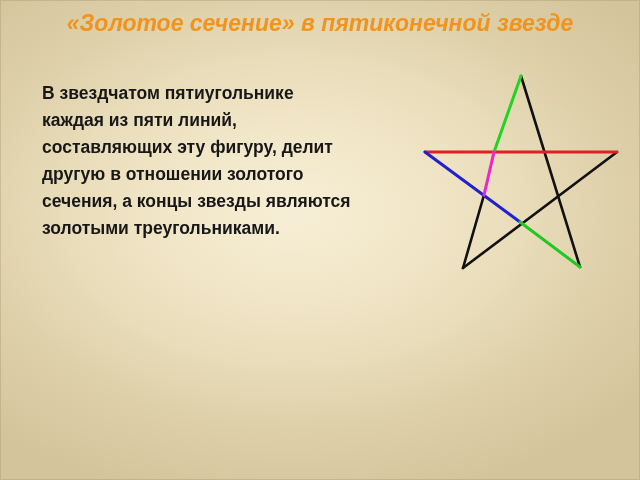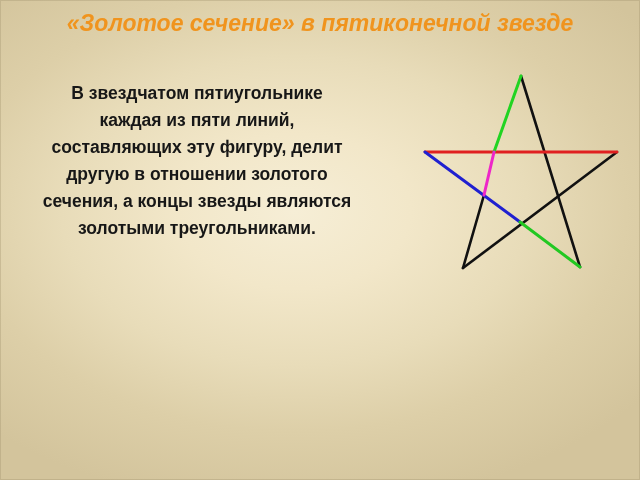--- a/index.html
+++ b/index.html
@@ -48,21 +48,21 @@
     color: #f0941e;
     letter-spacing: 0px;
   }
 
   
   .body-text {
     position: absolute;
     left: 42px;
     top: 80px;
     width: 310px;
-    text-align: center;
+    text-align: left;
     font-family: "Liberation Sans", sans-serif;
     font-weight: bold;
     font-size: 17.5px;
     line-height: 27px;
     color: #171717;
   }
 
   
   .star-wrap {
     position: absolute;

